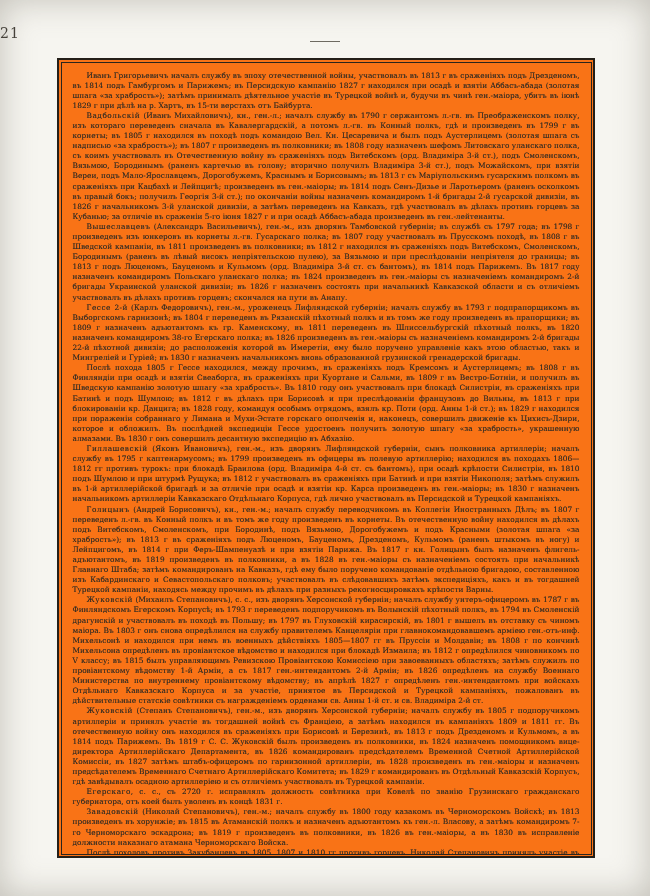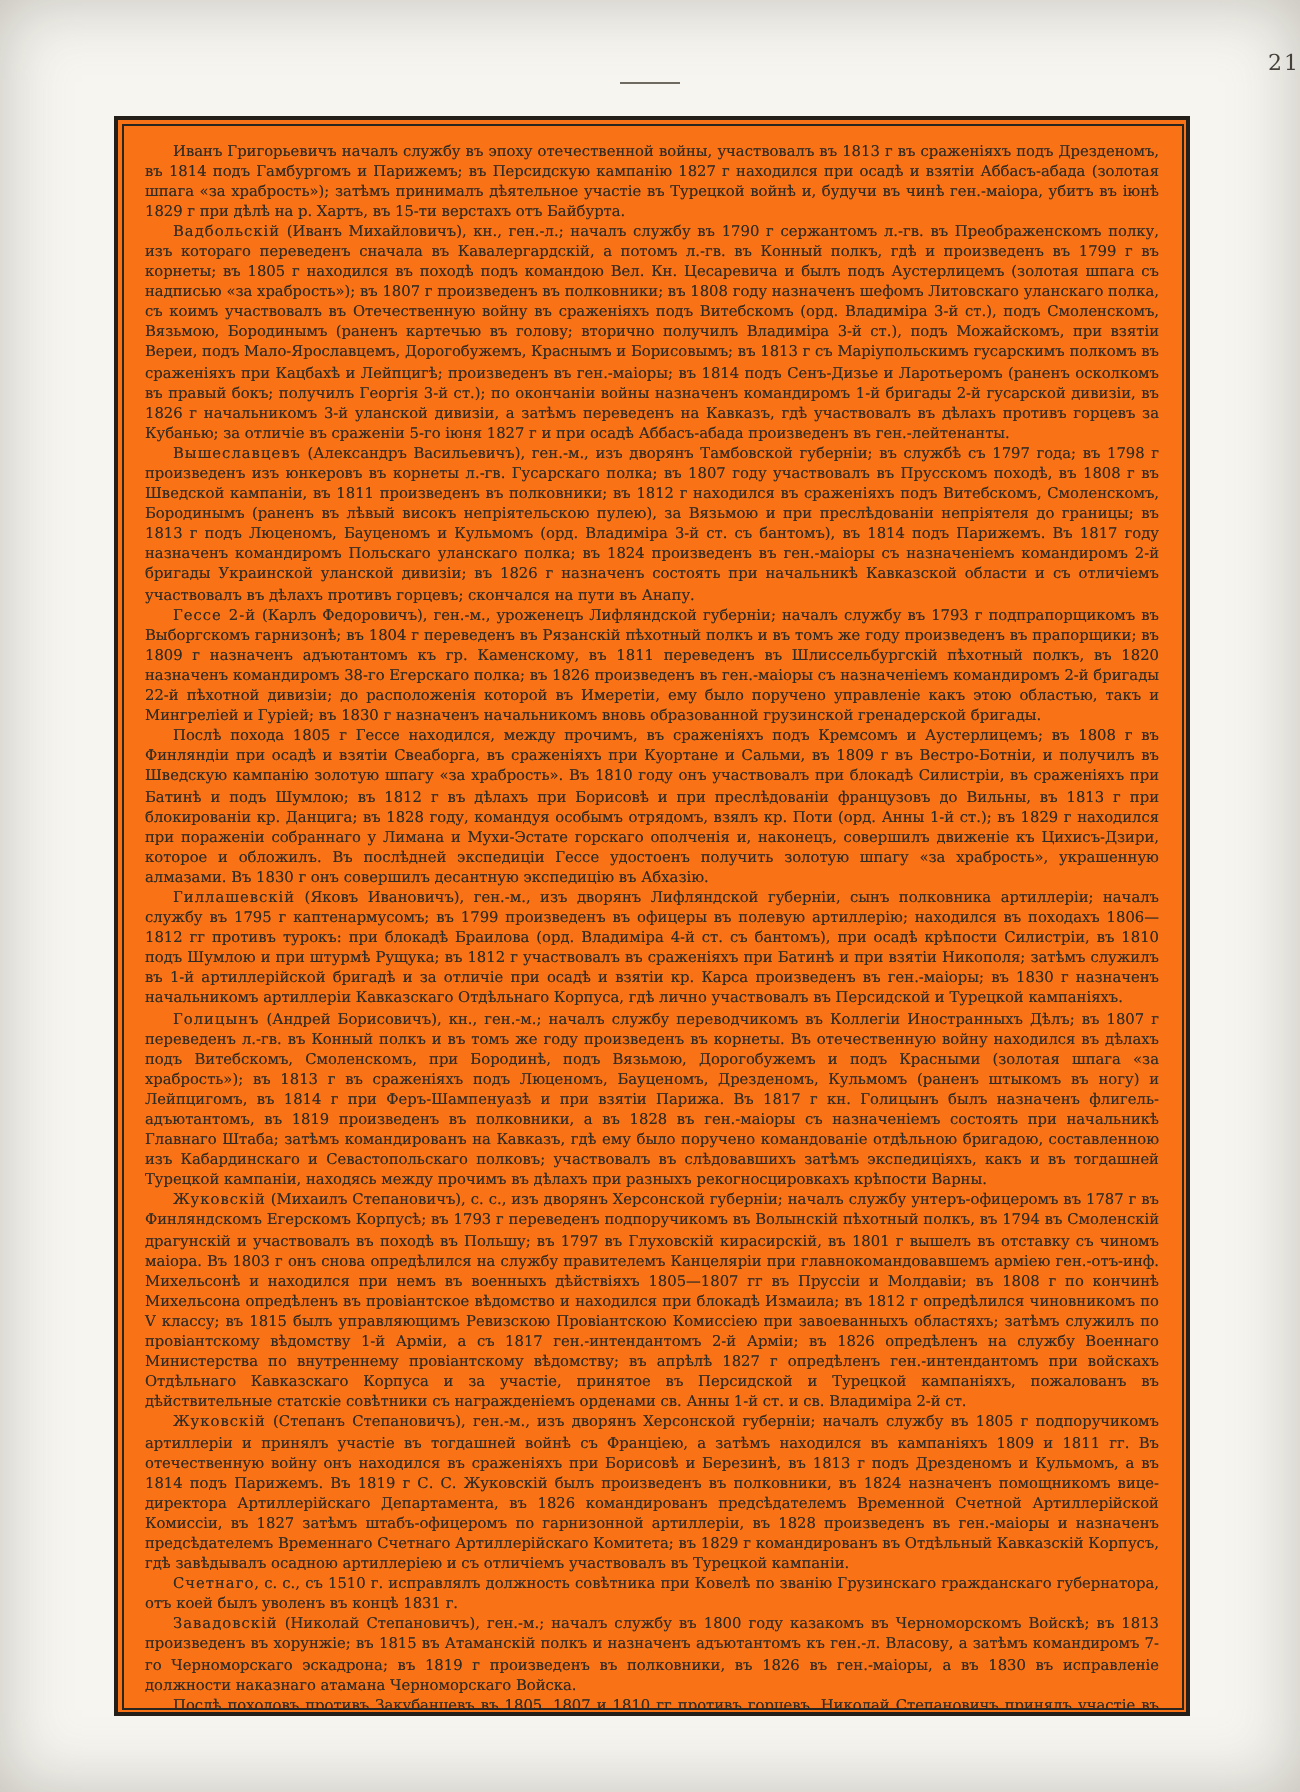--- a/index.html
+++ b/index.html
@@ -8,21 +8,21 @@
     background:#e9e7e2;
     font-family:"DejaVu Serif", serif;
   }
   .page{
     position:absolute;inset:0;
     background:#f6f5f0;
     box-shadow:inset 0 0 34px rgba(110,104,92,.38);
   }
   .pagenum{
     position:absolute;top:25px;left:0;right:0;
-    text-align:right;font-size:11px;letter-spacing:1px;color:#45413a;
+    text-align:left;font-size:14px;letter-spacing:1px;color:#45413a;
   }
   .pagenum-rule{
     position:absolute;top:41px;left:50%;width:30px;margin-left:-15px;
     border-top:1px solid #6e6a61;height:0;
   }
   .frame-outer{
     position:absolute;left:57px;top:58px;width:538px;height:800px;
     border:2.5px solid #241f19;box-sizing:border-box;background:#f97316;
   }
   .frame-inner{
@@ -61,21 +61,21 @@
         <p class="entry"><span class="lead"></span><span>Послѣ похода 1805 г Гессе находился, между прочимъ, въ сраженіяхъ подъ Кремсомъ и Аустерлицемъ; въ 1808 г въ Финляндіи при осадѣ и взятіи Свеаборга, въ сраженіяхъ при Куортане и Сальми, въ 1809 г въ Вестро-Ботніи, и получилъ въ Шведскую кампанію золотую шпагу «за храбрость». Въ 1810 году онъ участвовалъ при блокадѣ Силистріи, въ сраженіяхъ при Батинѣ и подъ Шумлою; въ 1812 г въ дѣлахъ при Борисовѣ и при преслѣдованіи французовъ до Вильны, въ 1813 г при блокированіи кр. Данцига; въ 1828 году, командуя особымъ отрядомъ, взялъ кр. Поти (орд. Анны 1-й ст.); въ 1829 г находился при пораженіи собраннаго у Лимана и Мухи-Эстате горскаго ополченія и, наконецъ, совершилъ движеніе къ Цихисъ-Дзири, которое и обложилъ. Въ послѣдней экспедиціи Гессе удостоенъ получить золотую шпагу «за храбрость», украшенную алмазами. Въ 1830 г онъ совершилъ десантную экспедицію въ Абхазію.</span></p>
 
         <p class="entry"><span class="lead">Гиллашевскій</span><span> (Яковъ Ивановичъ), ген.-м., изъ дворянъ Лифляндской губерніи, сынъ полковника артиллеріи; началъ службу въ 1795 г каптенармусомъ; въ 1799 произведенъ въ офицеры въ полевую артиллерію; находился въ походахъ 1806—1812 гг противъ турокъ: при блокадѣ Браилова (орд. Владиміра 4-й ст. съ бантомъ), при осадѣ крѣпости Силистріи, въ 1810 подъ Шумлою и при штурмѣ Рущука; въ 1812 г участвовалъ въ сраженіяхъ при Батинѣ и при взятіи Никополя; затѣмъ служилъ въ 1-й артиллерійской бригадѣ и за отличіе при осадѣ и взятіи кр. Карса произведенъ въ ген.-маіоры; въ 1830 г назначенъ начальникомъ артиллеріи Кавказскаго Отдѣльнаго Корпуса, гдѣ лично участвовалъ въ Персидской и Турецкой кампаніяхъ.</span></p>
 
         <p class="entry"><span class="lead">Голицынъ</span><span> (Андрей Борисовичъ), кн., ген.-м.; началъ службу переводчикомъ въ Коллегіи Иностранныхъ Дѣлъ; въ 1807 г переведенъ л.-гв. въ Конный полкъ и въ томъ же году произведенъ въ корнеты. Въ отечественную войну находился въ дѣлахъ подъ Витебскомъ, Смоленскомъ, при Бородинѣ, подъ Вязьмою, Дорогобужемъ и подъ Красными (золотая шпага «за храбрость»); въ 1813 г въ сраженіяхъ подъ Люценомъ, Бауценомъ, Дрезденомъ, Кульмомъ (раненъ штыкомъ въ ногу) и Лейпцигомъ, въ 1814 г при Феръ-Шампенуазѣ и при взятіи Парижа. Въ 1817 г кн. Голицынъ былъ назначенъ флигель-адъютантомъ, въ 1819 произведенъ въ полковники, а въ 1828 въ ген.-маіоры съ назначеніемъ состоять при начальникѣ Главнаго Штаба; затѣмъ командированъ на Кавказъ, гдѣ ему было поручено командованіе отдѣльною бригадою, составленною изъ Кабардинскаго и Севастопольскаго полковъ; участвовалъ въ слѣдовавшихъ затѣмъ экспедиціяхъ, какъ и въ тогдашней Турецкой кампаніи, находясь между прочимъ въ дѣлахъ при разныхъ рекогносцировкахъ крѣпости Варны.</span></p>
 
         <p class="entry"><span class="lead">Жуковскій</span><span> (Михаилъ Степановичъ), с. с., изъ дворянъ Херсонской губерніи; началъ службу унтеръ-офицеромъ въ 1787 г въ Финляндскомъ Егерскомъ Корпусѣ; въ 1793 г переведенъ подпоручикомъ въ Волынскій пѣхотный полкъ, въ 1794 въ Смоленскій драгунскій и участвовалъ въ походѣ въ Польшу; въ 1797 въ Глуховскій кирасирскій, въ 1801 г вышелъ въ отставку съ чиномъ маіора. Въ 1803 г онъ снова опредѣлился на службу правителемъ Канцеляріи при главнокомандовавшемъ арміею ген.-отъ-инф. Михельсонѣ и находился при немъ въ военныхъ дѣйствіяхъ 1805—1807 гг въ Пруссіи и Молдавіи; въ 1808 г по кончинѣ Михельсона опредѣленъ въ провіантское вѣдомство и находился при блокадѣ Измаила; въ 1812 г опредѣлился чиновникомъ по V классу; въ 1815 былъ управляющимъ Ревизскою Провіантскою Комиссіею при завоеванныхъ областяхъ; затѣмъ служилъ по провіантскому вѣдомству 1-й Арміи, а съ 1817 ген.-интендантомъ 2-й Арміи; въ 1826 опредѣленъ на службу Военнаго Министерства по внутреннему провіантскому вѣдомству; въ апрѣлѣ 1827 г опредѣленъ ген.-интендантомъ при войскахъ Отдѣльнаго Кавказскаго Корпуса и за участіе, принятое въ Персидской и Турецкой кампаніяхъ, пожалованъ въ дѣйствительные статскіе совѣтники съ награжденіемъ орденами св. Анны 1-й ст. и св. Владиміра 2-й ст.</span></p>
 
         <p class="entry"><span class="lead">Жуковскій</span><span> (Степанъ Степановичъ), ген.-м., изъ дворянъ Херсонской губерніи; началъ службу въ 1805 г подпоручикомъ артиллеріи и принялъ участіе въ тогдашней войнѣ съ Франціею, а затѣмъ находился въ кампаніяхъ 1809 и 1811 гг. Въ отечественную войну онъ находился въ сраженіяхъ при Борисовѣ и Березинѣ, въ 1813 г подъ Дрезденомъ и Кульмомъ, а въ 1814 подъ Парижемъ. Въ 1819 г С. С. Жуковскій былъ произведенъ въ полковники, въ 1824 назначенъ помощникомъ вице-директора Артиллерійскаго Департамента, въ 1826 командированъ предсѣдателемъ Временной Счетной Артиллерійской Комиссіи, въ 1827 затѣмъ штабъ-офицеромъ по гарнизонной артиллеріи, въ 1828 произведенъ въ ген.-маіоры и назначенъ предсѣдателемъ Временнаго Счетнаго Артиллерійскаго Комитета; въ 1829 г командированъ въ Отдѣльный Кавказскій Корпусъ, гдѣ завѣдывалъ осадною артиллеріею и съ отличіемъ участвовалъ въ Турецкой кампаніи.</span></p>
 
-        <p class="entry"><span class="lead">Счетнаго</span><span>, с. с., съ 1510 г. исправлялъ должность совѣтника при Ковелѣ по званію Грузинскаго гражданскаго губернатора, отъ коей былъ уволенъ въ концѣ 1831 г.</span></p>
+        <p class="entry"><span class="lead">Егерскаго</span><span>, с. с., съ 2720 г. исправлялъ должность совѣтника при Ковелѣ по званію Грузинскаго гражданскаго губернатора, отъ коей былъ уволенъ въ концѣ 1831 г.</span></p>
 
         <p class="entry"><span class="lead">Завадовскій</span><span> (Николай Степановичъ), ген.-м.; началъ службу въ 1800 году казакомъ въ Черноморскомъ Войскѣ; въ 1813 произведенъ въ хорунжіе; въ 1815 въ Атаманскій полкъ и назначенъ адъютантомъ къ ген.-л. Власову, а затѣмъ командиромъ 7-го Черноморскаго эскадрона; въ 1819 г произведенъ въ полковники, въ 1826 въ ген.-маіоры, а въ 1830 въ исправленіе должности наказнаго атамана Черноморскаго Войска.</span></p>
 
         <p class="entry"><span class="lead"></span><span>Послѣ походовъ противъ Закубанцевъ въ 1805, 1807 и 1810 гг противъ горцевъ, Николай Степановичъ принялъ участіе въ отечественной вой-</span></p>
 
       </div>
     </div>
   </div>
 </div>
 

